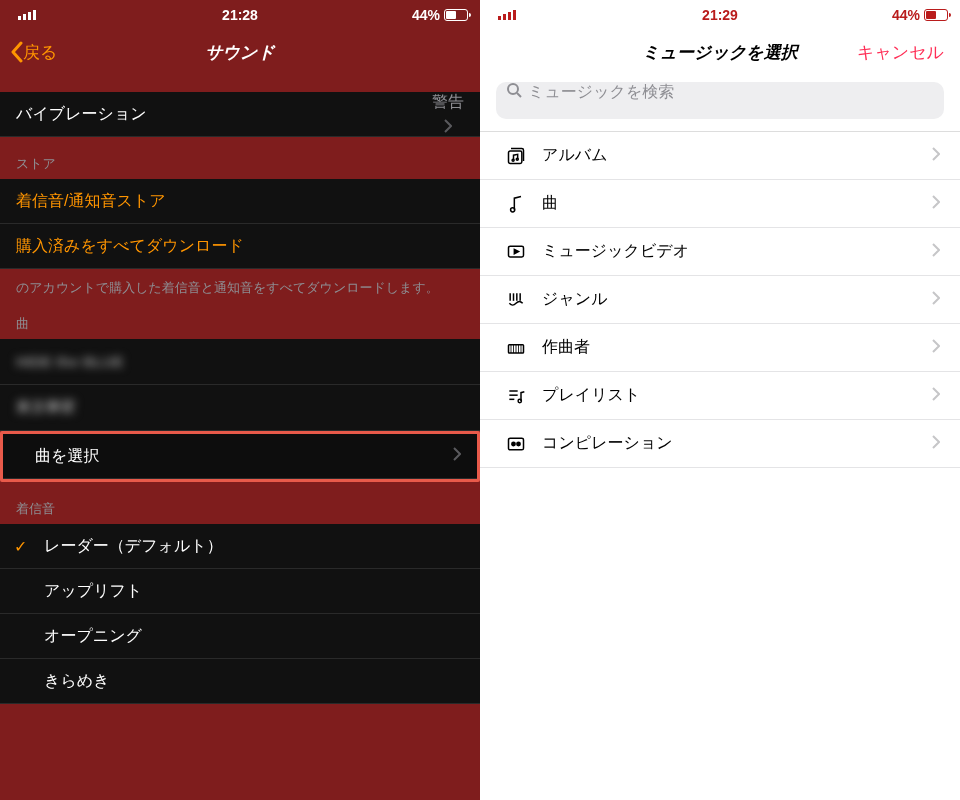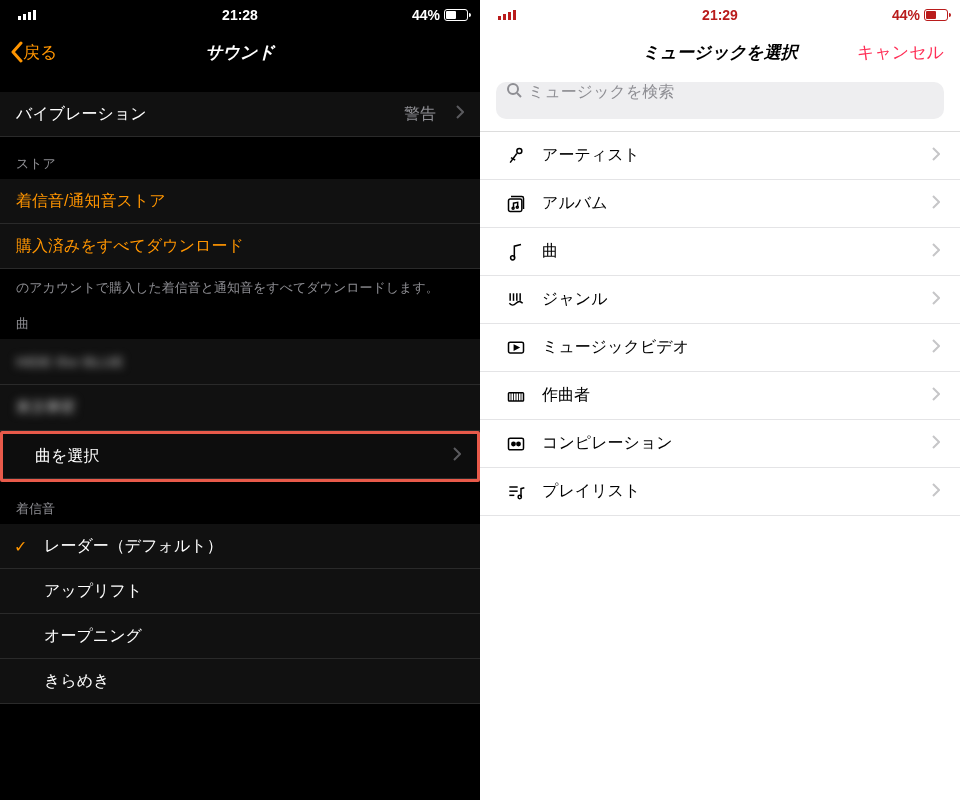--- a/index.html
+++ b/index.html
@@ -1,18 +1,18 @@
 <!DOCTYPE html>
 <html><head>
 <meta charset="utf-8">
 <style>
   * { margin: 0; padding: 0; box-sizing: border-box; font-family: -apple-system, "Hiragino Sans", sans-serif; }
   body { width: 960px; height: 800px; background: #fff; display: flex; }
   .phone { width: 480px; height: 800px; position: relative; overflow: hidden; }
-  .phone-left { background: #000000; color: #fff; }
+  .phone-left { background: #7f1d1d; color: #fff; }
   .phone-right { background: #fff; color: #000; }
 
   
   .status { height: 30px; display: flex; align-items: center; justify-content: space-between; padding: 0 12px 0 18px; font-size: 14px; font-weight: 600; }
   .status .time { position: absolute; left: 0; right: 0; text-align: center; }
   .status .right-group { display: flex; align-items: center; gap: 4px; }
   .sigbars { display: flex; gap: 2px; align-items: flex-end; }
   .sigbars span { width: 3px; background: currentColor; }
   .sigbars .b1{height:4px}.sigbars .b2{height:6px}.sigbars .b3{height:8px}.sigbars .b4{height:10px}
   .battery { width: 24px; height: 12px; border: 1.5px solid currentColor; border-radius: 3px; position: relative; display: flex; align-items: stretch; }
@@ -23,21 +23,21 @@
   
   .nav { height: 44px; display: flex; align-items: center; justify-content: space-between; padding: 0 10px; position: relative; }
   .nav .title { position: absolute; left:0; right:0; text-align:center; font-size: 17px; font-weight:600;font-style:italic; }
   .nav .back { display: flex; align-items: center; color: #ff9500; font-size: 17px; }
   .nav .back svg { width: 13px; height: 22px; }
   .nav .cancel { color: #ff2d55; font-size: 17px; font-weight:500; position: absolute; right: 16px; }
 
   
   .section-header { padding: 18px 16px 6px; font-size: 13px; color: #8e8e93; }
   .row { display: flex; align-items: center; justify-content: space-between; padding: 0 16px; height: 45px; background: #111; border-bottom: 0.5px solid #2a2a2a; font-size:16px; }
-  .row .val { color: #8e8e93; font-size:16px; display:flex; align-items:center; gap:20px; }
+  .row .val { color: #8e8e93; font-size:16px; display:flex; align-items:center; gap:6px;flex-direction:column; }
   .chev { color: #5a5a5e; }
   .chev svg{ width:8px; height:14px; }
   .link-row { color: #ff9500; text-align: center; }
   .footnote { padding: 10px 16px 0; font-size: 13px; color: #8e8e93; line-height:1.4; }
   .blur-row { height:46px; background:#111; border-bottom:0.5px solid #2a2a2a; display:flex; align-items:center; padding:0 16px; }
   .blur-text { filter: blur(4px); color:#888; font-size:15px; font-weight:600; }
   .highlighted { border:3px solid #e85a4a; border-radius:2px;text-align:right; }
   .highlighted .row { background:#0d0d0d; padding-left:32px; }
   .check-row { padding-left:44px; position:relative; }
   .check-row .check { position:absolute; left:14px; color:#ff9500; }
@@ -163,33 +163,20 @@
           <line x1="11" y1="11" x2="15" y2="15"></line>
         </svg>
       <span>ミュージックを検索</span>
     </div>
   </div>
 
   <div class="list-light">
     <div class="lrow">
       <span class="icon">
           <svg viewBox="0 0 24 24" fill="none" stroke="currentColor" stroke-width="1.8">
-            <circle cx="16" cy="6" r="3"></circle>
-            <path d="M13 9 L5 20"></path>
-            <path d="M6 14 L11 17"></path>
-          </svg>
-        </span>
-      <span class="lbl">アーティスト</span>
-      <span class="chev"><svg viewBox="0 0 8 14" fill="none" stroke="currentColor" stroke-width="2">
-            <polyline points="1,1 7,7 1,13"></polyline>
-          </svg></span>
-    </div>
-    <div class="lrow">
-      <span class="icon">
-          <svg viewBox="0 0 24 24" fill="none" stroke="currentColor" stroke-width="1.8">
             <rect x="3" y="6" width="16" height="15" rx="2"></rect>
             <path d="M6 3h13a2 2 0 0 1 2 2v13"></path>
             <path d="M9 17v-6l5-1v6"></path>
             <circle cx="8.5" cy="17" r="1.2"></circle>
             <circle cx="13.5" cy="16" r="1.2"></circle>
           </svg>
         </span>
       <span class="lbl">アルバム</span>
       <span class="chev"><svg viewBox="0 0 8 14" fill="none" stroke="currentColor" stroke-width="2">
             <polyline points="1,1 7,7 1,13"></polyline>
@@ -203,78 +190,78 @@
           </svg>
         </span>
       <span class="lbl">曲</span>
       <span class="chev"><svg viewBox="0 0 8 14" fill="none" stroke="currentColor" stroke-width="2">
             <polyline points="1,1 7,7 1,13"></polyline>
           </svg></span>
     </div>
     <div class="lrow">
       <span class="icon">
           <svg viewBox="0 0 24 24" fill="none" stroke="currentColor" stroke-width="1.8">
+            <rect x="3" y="5" width="18" height="13" rx="2"></rect>
+            <polygon points="10,9 15,11.5 10,14" fill="currentColor"></polygon>
+          </svg>
+        </span>
+      <span class="lbl">ミュージックビデオ</span>
+      <span class="chev"><svg viewBox="0 0 8 14" fill="none" stroke="currentColor" stroke-width="2">
+            <polyline points="1,1 7,7 1,13"></polyline>
+          </svg></span>
+    </div>
+    <div class="lrow">
+      <span class="icon">
+          <svg viewBox="0 0 24 24" fill="none" stroke="currentColor" stroke-width="1.8">
             <path d="M5 4v9"></path>
             <path d="M9 4v9"></path>
             <path d="M13 4v9"></path>
             <path d="M17 4v9"></path>
             <path d="M4 16c3 3 5 3 8 0s5-3 8 0"></path>
           </svg>
         </span>
       <span class="lbl">ジャンル</span>
       <span class="chev"><svg viewBox="0 0 8 14" fill="none" stroke="currentColor" stroke-width="2">
             <polyline points="1,1 7,7 1,13"></polyline>
           </svg></span>
     </div>
     <div class="lrow">
       <span class="icon">
           <svg viewBox="0 0 24 24" fill="none" stroke="currentColor" stroke-width="1.8">
-            <rect x="3" y="5" width="18" height="13" rx="2"></rect>
-            <polygon points="10,9 15,11.5 10,14" fill="currentColor"></polygon>
-          </svg>
-        </span>
-      <span class="lbl">ミュージックビデオ</span>
-      <span class="chev"><svg viewBox="0 0 8 14" fill="none" stroke="currentColor" stroke-width="2">
-            <polyline points="1,1 7,7 1,13"></polyline>
-          </svg></span>
-    </div>
-    <div class="lrow">
-      <span class="icon">
-          <svg viewBox="0 0 24 24" fill="none" stroke="currentColor" stroke-width="1.8">
             <rect x="3" y="8" width="18" height="10" rx="1"></rect>
             <path d="M6 8v10M9 8v10M12 8v10M15 8v10M18 8v10" stroke-width="1"></path>
           </svg>
         </span>
       <span class="lbl">作曲者</span>
-      <span class="chev"><svg viewBox="0 0 8 14" fill="none" stroke="currentColor" stroke-width="2">
-            <polyline points="1,1 7,7 1,13"></polyline>
-          </svg></span>
-    </div>
-    <div class="lrow">
-      <span class="icon">
-          <svg viewBox="0 0 24 24" fill="none" stroke="currentColor" stroke-width="1.8">
-            <rect x="3" y="5" width="18" height="14" rx="2"></rect>
-            <circle cx="9" cy="12" r="2" fill="currentColor"></circle>
-            <circle cx="15" cy="12" r="2" fill="currentColor"></circle>
-          </svg>
-        </span>
-      <span class="lbl">コンピレーション</span>
       <span class="chev"><svg viewBox="0 0 8 14" fill="none" stroke="currentColor" stroke-width="2">
             <polyline points="1,1 7,7 1,13"></polyline>
           </svg></span>
     </div>
     <div class="lrow">
       <span class="icon">
           <svg viewBox="0 0 24 24" fill="none" stroke="currentColor" stroke-width="1.8">
             <line x1="4" y1="6" x2="14" y2="6"></line>
             <line x1="4" y1="11" x2="14" y2="11"></line>
             <line x1="4" y1="16" x2="10" y2="16"></line>
             <path d="M18 18V8l4-1"></path>
             <circle cx="16.5" cy="18" r="2"></circle>
           </svg>
         </span>
       <span class="lbl">プレイリスト</span>
       <span class="chev"><svg viewBox="0 0 8 14" fill="none" stroke="currentColor" stroke-width="2">
             <polyline points="1,1 7,7 1,13"></polyline>
           </svg></span>
     </div>
+    <div class="lrow">
+      <span class="icon">
+          <svg viewBox="0 0 24 24" fill="none" stroke="currentColor" stroke-width="1.8">
+            <rect x="3" y="5" width="18" height="14" rx="2"></rect>
+            <circle cx="9" cy="12" r="2" fill="currentColor"></circle>
+            <circle cx="15" cy="12" r="2" fill="currentColor"></circle>
+          </svg>
+        </span>
+      <span class="lbl">コンピレーション</span>
+      <span class="chev"><svg viewBox="0 0 8 14" fill="none" stroke="currentColor" stroke-width="2">
+            <polyline points="1,1 7,7 1,13"></polyline>
+          </svg></span>
+    </div>
   </div>
 </div>
 
 </body></html>

